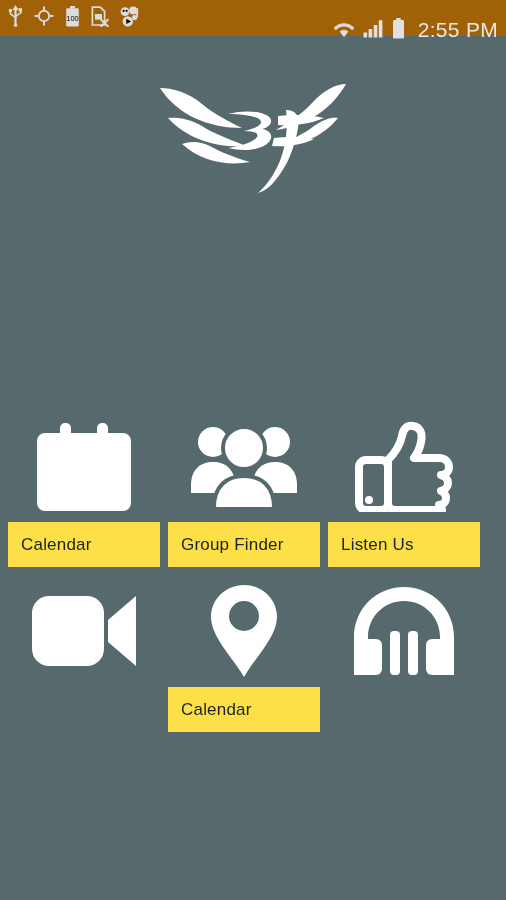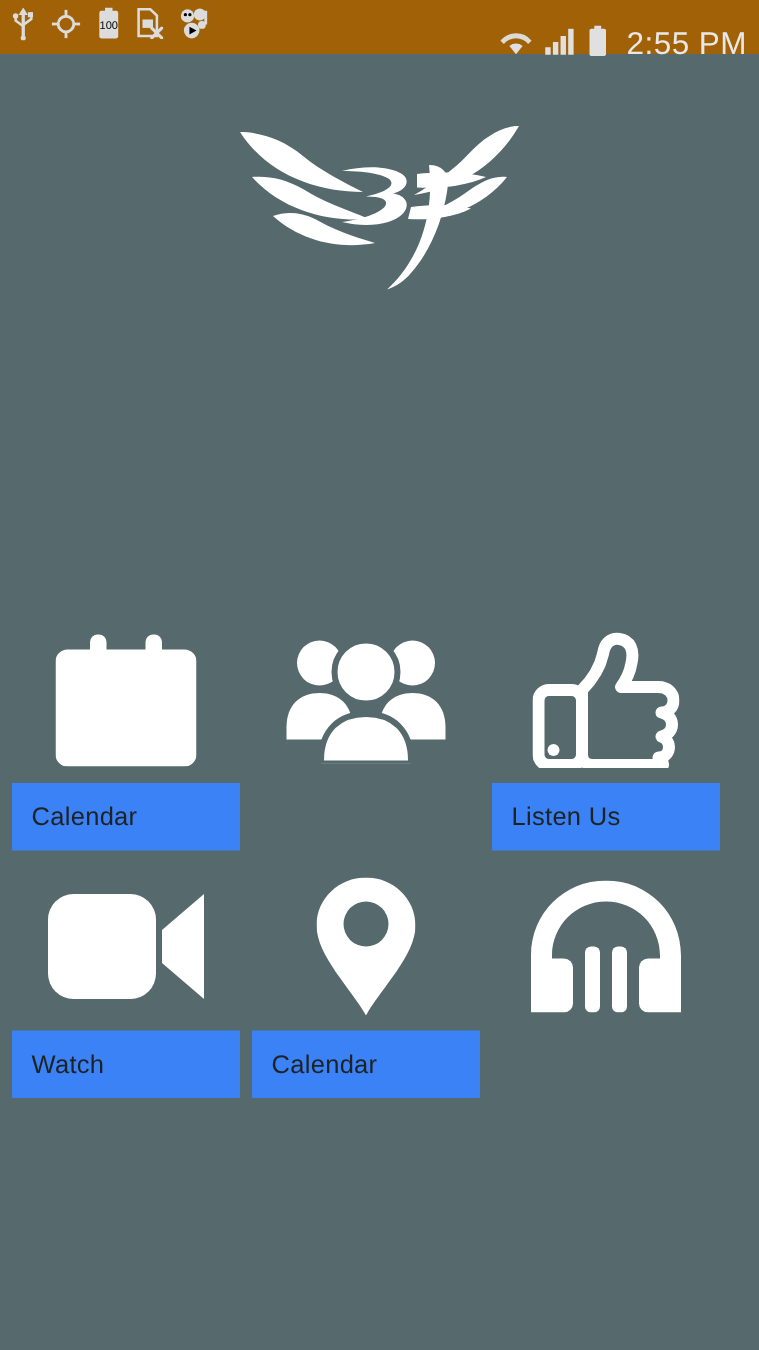--- a/index.html
+++ b/index.html
@@ -48,21 +48,21 @@
     align-items:center; justify-content:flex-start;
   }
   .tile-icon {
     height:112px;
     display:flex; align-items:center; justify-content:center;
     width:100%;
   }
   .tile-label {
     position:absolute; left:0; bottom:0;
     width:152px; height:45px;
-    background:#3b82f6;
+    background:#fde047;
     display:flex; align-items:center;
     padding-left:13px;
     color:#1d2223;
     font-size:17px;
     letter-spacing:.2px;
     white-space:nowrap;
   }
 </style>
 </head>
 <body>
@@ -216,20 +216,21 @@
         <g fill="#ffffff">
           <circle cx="23" cy="19" r="15"></circle>
           <path d="M1 62 C1 47 10 39 23 39 C36 39 45 47 45 62 L45 70 L1 70 Z"></path>
           <circle cx="85" cy="19" r="15"></circle>
           <path d="M63 62 C63 47 72 39 85 39 C98 39 107 47 107 62 L107 70 L63 70 Z"></path>
           <circle cx="54" cy="25" r="21" stroke="#566a6d" stroke-width="4"></circle>
           <path d="M24 84 C24 64 36 53 54 53 C72 53 84 64 84 84 L84 86 L24 86 Z" stroke="#566a6d" stroke-width="4"></path>
         </g>
       </svg>
     </div>
+    <div class="tile-label">Group Finder</div>
   </div>
 
   <div class="tile">
     <div class="tile-icon">
       <svg width="98" height="92" viewBox="0 0 98 92">
         <g fill="none" stroke="#ffffff" stroke-width="8" stroke-linejoin="round">
           <path d="M33 40 C39 34 45 25 47 16 C48 9 52 5 58 6 C65 7 68 13 66 22
                    C65 28 62 34 59 38 L84 38 C90 38 94 42 94 47 C94 52 90 55 86 55
                    C90 56 93 59 93 63 C93 67 90 70 86 71 C89 72 91 75 91 78
                    C91 82 88 85 84 85 C86 86 87 88 87 90
@@ -244,21 +245,20 @@
 
   <div class="tile">
     <div class="tile-icon">
       <svg width="104" height="74" viewBox="0 0 104 74">
         <g fill="#ffffff">
           <rect x="0" y="2" width="72" height="70" rx="17"></rect>
           <path d="M104 2 L104 72 L76 48 L76 26 Z"></path>
         </g>
       </svg>
     </div>
-    <div class="tile-label">Watch</div>
   </div>
 
   <div class="tile">
     <div class="tile-icon">
       <svg width="66" height="92" viewBox="0 0 66 92">
         <path d="M33 0 C15 0 0 14 0 32 C0 52 23 74 33 92 C43 74 66 52 66 32 C66 14 51 0 33 0 Z" fill="#ffffff"></path>
         <circle cx="33" cy="31" r="15" fill="#566a6d"></circle>
       </svg>
     </div>
     <div class="tile-label">Calendar</div>

